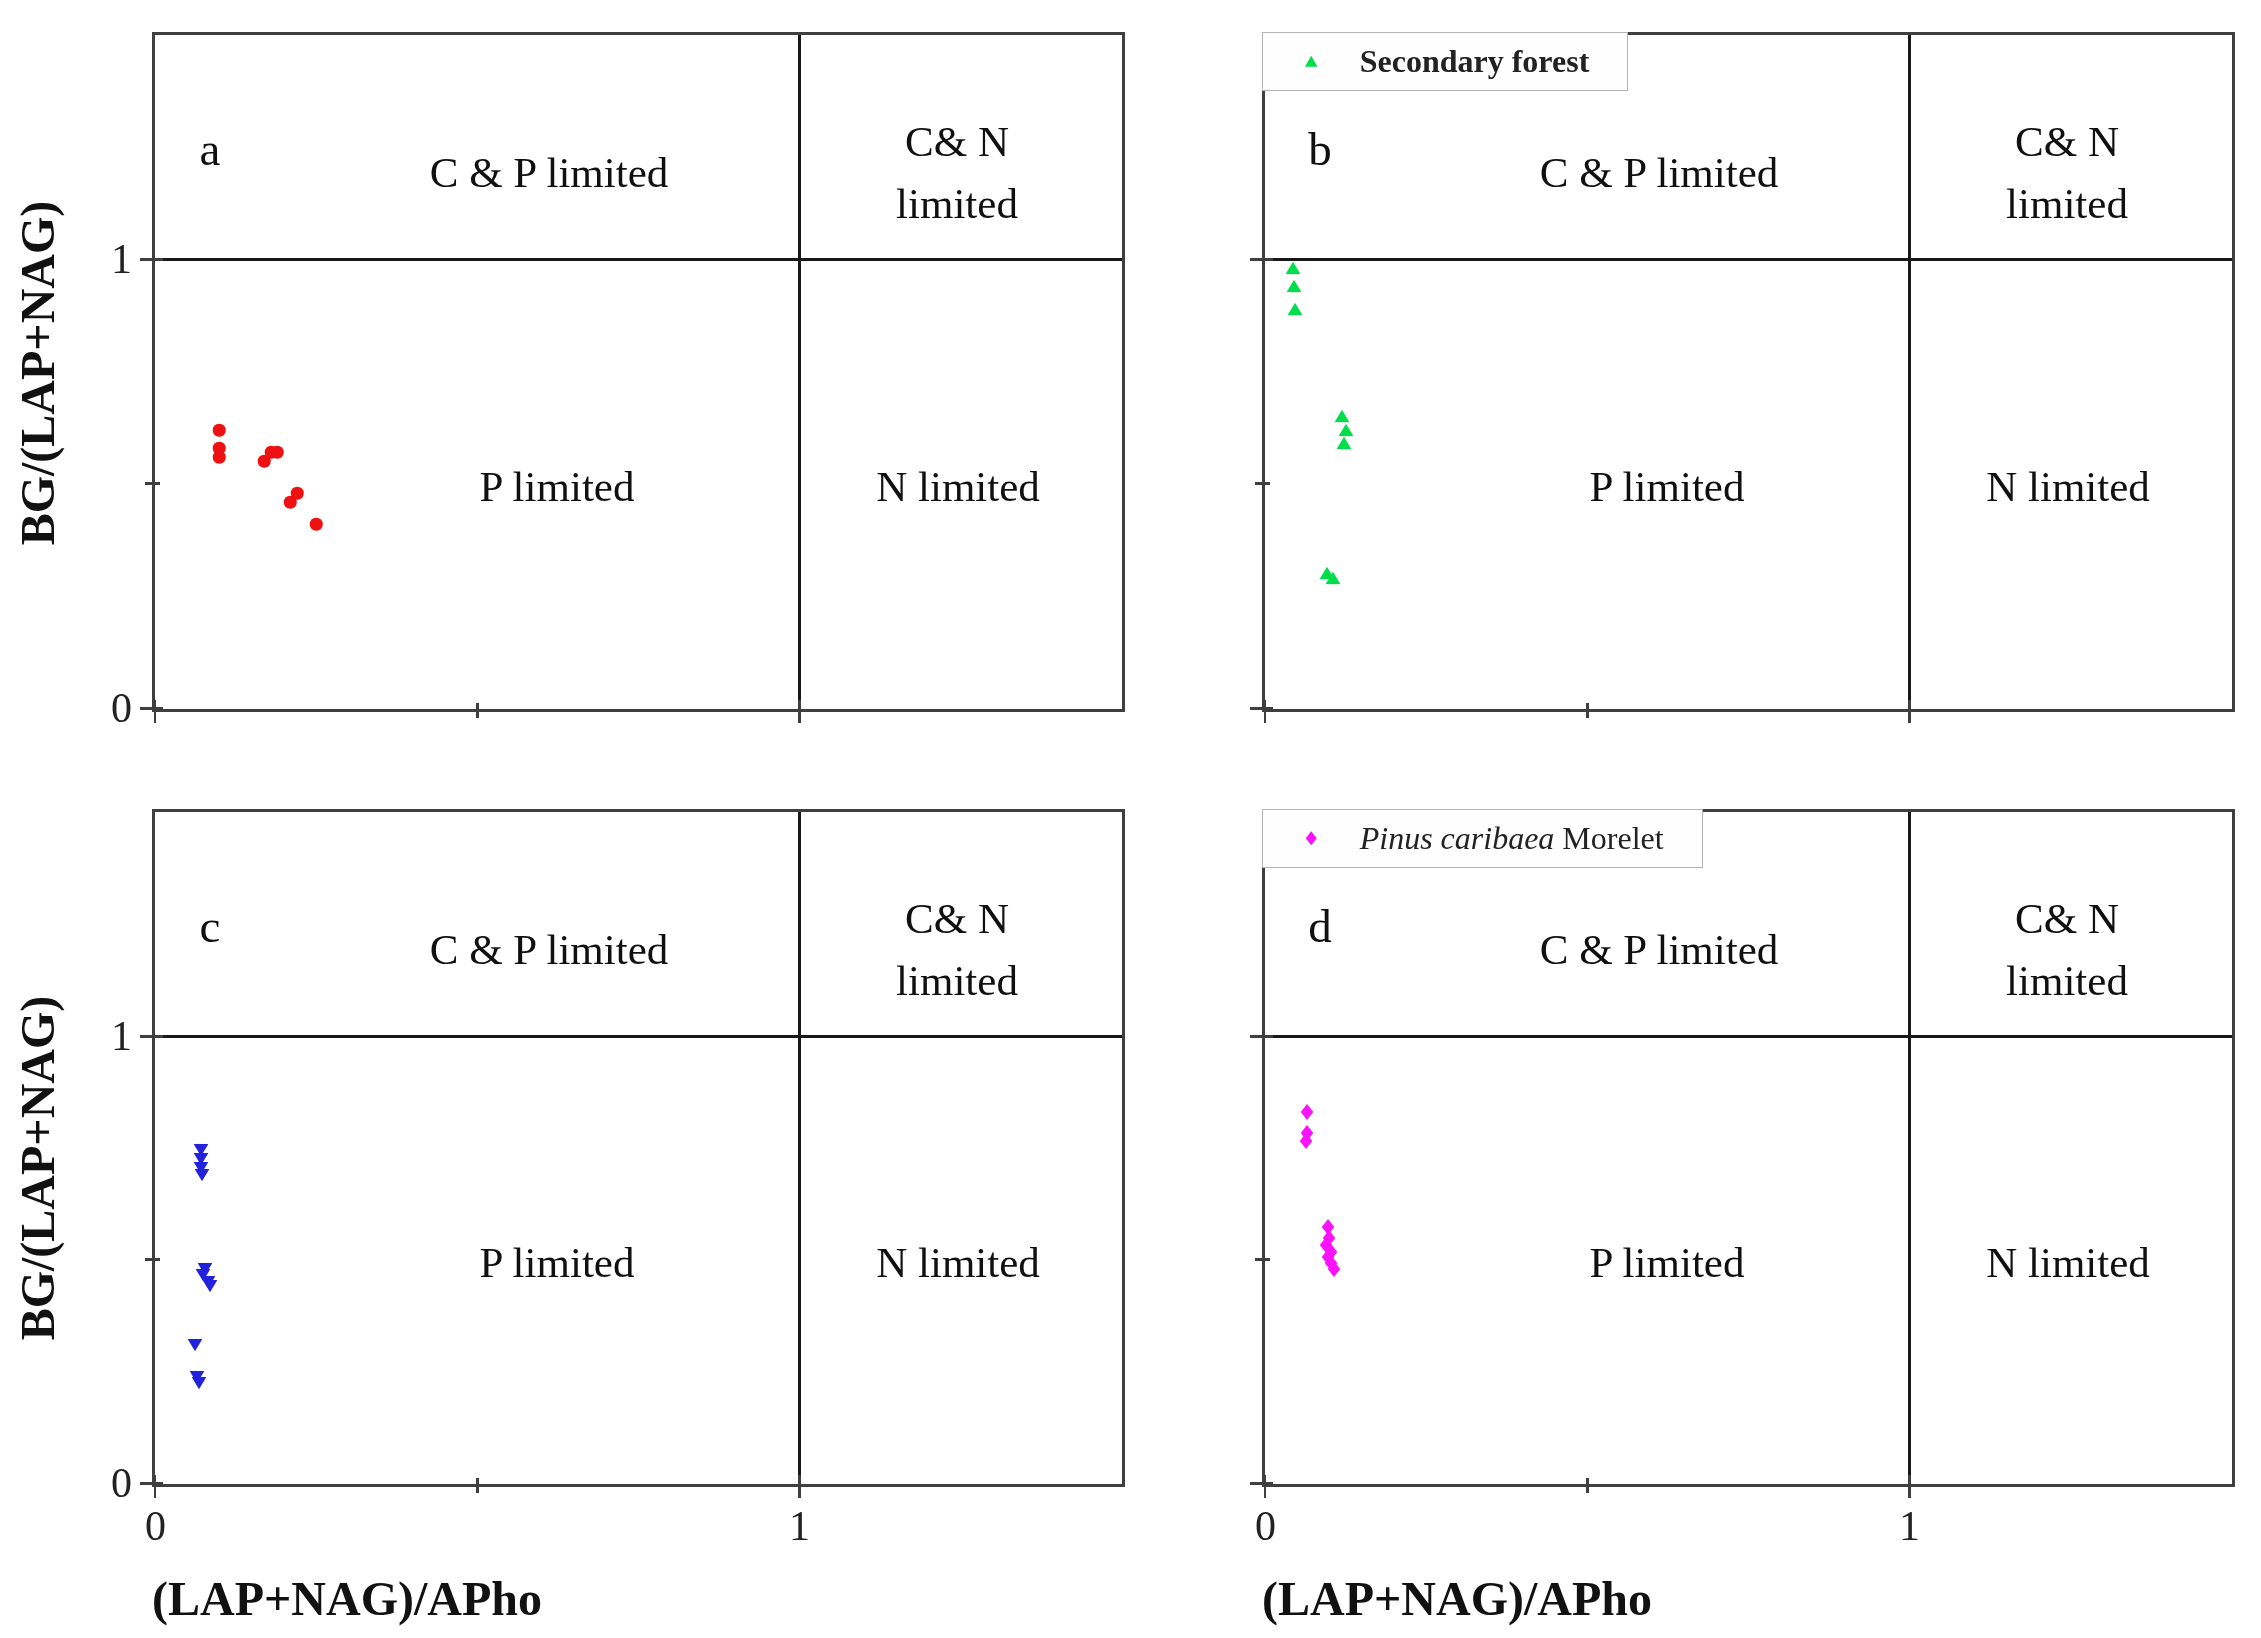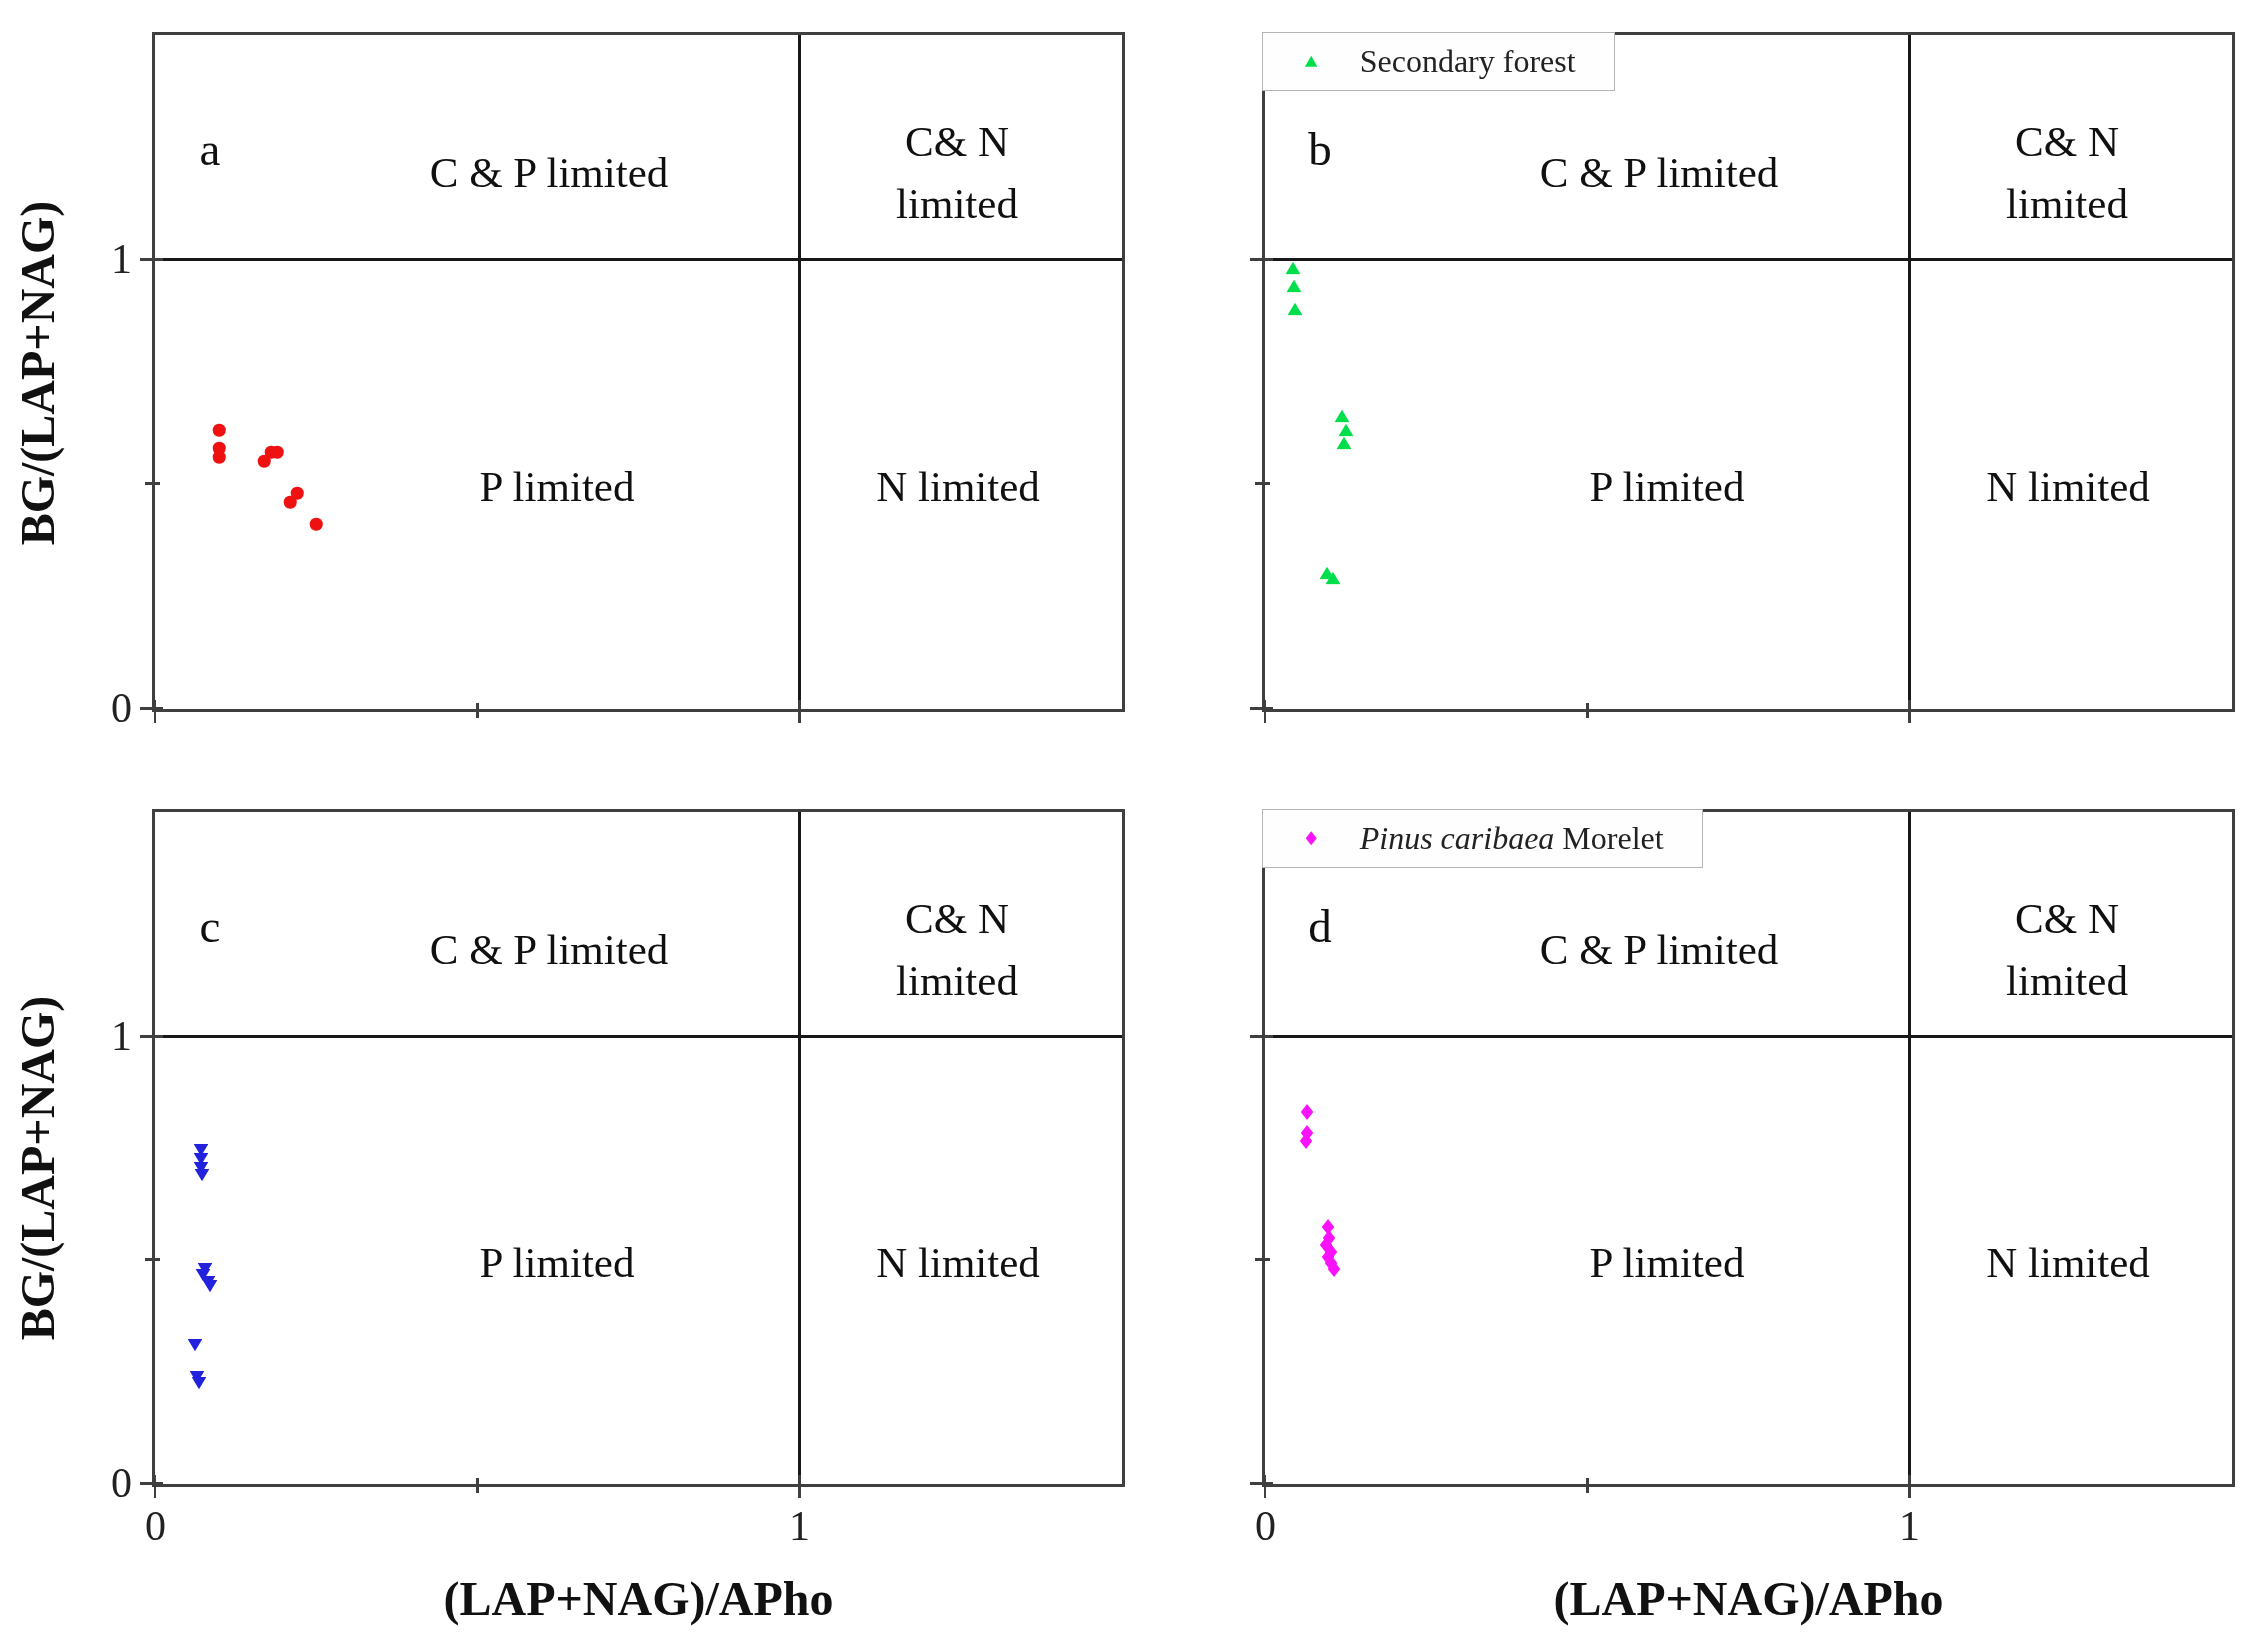--- a/index.html
+++ b/index.html
@@ -16,21 +16,21 @@
   .legend-marker-wrap{width:97px;display:flex;justify-content:center;align-items:center;}
   .legend-text{font-size:32px;white-space:nowrap;color:#222;}
   .region-label{position:absolute;font-size:43px;color:#101010;white-space:nowrap;
                 transform:translate(-50%,-50%);text-align:center;line-height:1.45;}
   .panel-letter{position:absolute;font-size:47px;color:#101010;transform:translate(-50%,-50%);}
   .pt{position:absolute;transform:translate(-50%,-50%);}
   .m-circle{border-radius:50%;}
   .m-triangle-up{clip-path:polygon(50% 0,100% 100%,0 100%);}
   .m-triangle-down{clip-path:polygon(0 0,100% 0,50% 100%);}
   .m-diamond{clip-path:polygon(50% 0,100% 50%,50% 100%,0 50%);}
-  .axis-title-x{position:absolute;font-size:48px;font-weight:bold;text-align:center;color:#111;}
+  .axis-title-x{position:absolute;font-size:48px;font-weight:bold;color:#111;}
   .axis-title-y{position:absolute;width:0;height:0;}
   .axis-title-y > span{position:absolute;transform:translate(-50%,-50%) rotate(-90deg);
                        white-space:nowrap;font-size:48px;font-weight:bold;color:#111;display:block;}
 </style>
 </head>
 <body>
 
 <div class="figure">
 
   <div class="axis-title-y" style="left:37px;top:373px;">
@@ -79,21 +79,21 @@
         <div class="tick" style="left: -1.3px; top: 665px; width: 2.5px; height: 23.4px;"></div>
         <div class="tick" style="left: -10px; top: 447px; width: 15px; height: 2.5px;"></div>
         <div class="tick" style="left: 321px; top: 668px; width: 2.5px; height: 15px;"></div>
         <div class="tick" style="left: -15px; top: 223px; width: 23.4px; height: 2.5px;"></div>
         <div class="tick" style="left: 643px; top: 665px; width: 2.5px; height: 23.4px;"></div>
         <div class="region-label" style="left: 394px; top: 138px;">C &amp; P limited</div>
         <div class="region-label" style="left: 802px; top: 138px;">C&amp; N<br>limited</div>
         <div class="region-label" style="left: 402px; top: 452px;">P limited</div>
         <div class="region-label" style="left: 803px; top: 452px;">N limited</div>
         <div class="panel-letter" style="left: 55px; top: 114px;">b</div>
-        <div class="legend" style="left: -3.3px; top: -3.3px;">
+        <div class="legend" style="left: -3.3px; top: -3.3px; font-weight: bold;">
           <div class="legend-marker-wrap">
             <div class="pt m-triangle-up" style="position: static; transform: none; background: rgb(0, 223, 75); width: 12.5px; height: 11px;"></div>
           </div>
           <div class="legend-text"><span>Secondary forest</span></div>
         </div>
         <div class="pt m-triangle-up" style="left: 28px; top: 233px; width: 15px; height: 12.5px; background: rgb(0, 223, 75);"></div>
         <div class="pt m-triangle-up" style="left: 29px; top: 251px; width: 15px; height: 12.5px; background: rgb(0, 223, 75);"></div>
         <div class="pt m-triangle-up" style="left: 30px; top: 274px; width: 15px; height: 12.5px; background: rgb(0, 223, 75);"></div>
         <div class="pt m-triangle-up" style="left: 77px; top: 381px; width: 15px; height: 12.5px; background: rgb(0, 223, 75);"></div>
         <div class="pt m-triangle-up" style="left: 81px; top: 395px; width: 15px; height: 12.5px; background: rgb(0, 223, 75);"></div>

